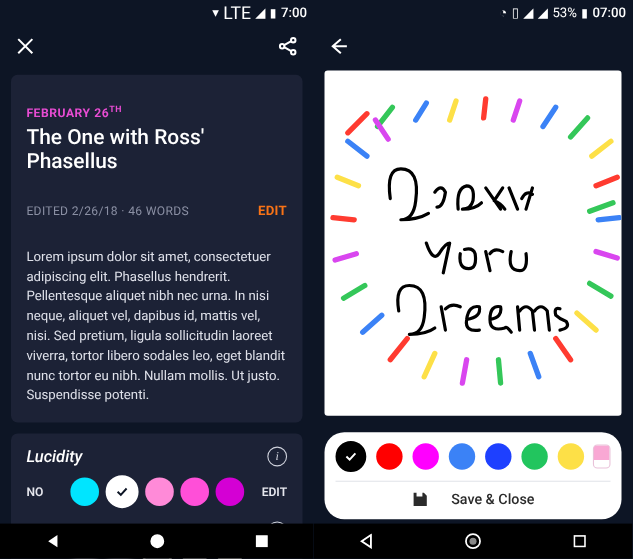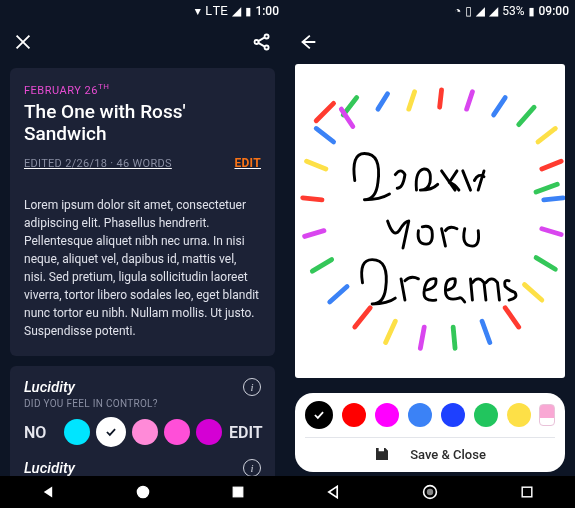--- a/index.html
+++ b/index.html
@@ -13,49 +13,49 @@
   .screen { position:relative; height:508px; overflow:hidden; }
   .screen.left { width:285px; }
   .screen.right { width:290px; }
 
   
   .status-bar {
     height:22px;
     display:flex; align-items:center; justify-content:flex-end;
     padding:0 6px; font-size:12px; color:#fff; gap:4px;
   }
-  .status-bar .tri { font-size:13px;font-family:Liberation Mono, monospace; }
+  .status-bar .tri { font-size:16px; }
   .status-bar .batt { font-size:11px; }
   .status-bar .time { font-size:12px; font-weight:500; }
 
   
   .appbar {
     height:44px; display:flex; align-items:center; justify-content:space-between;
     padding:0 12px; color:#fff;
   }
   .appbar svg { width:22px; height:22px; stroke:#fff; fill:none; stroke-width:2; }
 
   
   .card {
     margin:2px 10px 10px 10px;
     background:#1c2236;
     border-radius:6px;
     padding:14px 14px 16px 14px;
     color:#fff;
   }
   .date-ord {
-    color:#e84cd3; font-size:11px; font-weight:400; letter-spacing:.5px;
+    color:#e84cd3; font-size:11px; font-weight:700; letter-spacing:.5px;margin-top:13px;
   }
   .date-ord sup { font-size:8px; }
   .title {
     font-size:19px; font-weight:500; margin-top:4px; line-height:1.2;
   }
   .meta-row {
     display:flex; justify-content:space-between; align-items:center;
-    margin-top:10px; font-size:11px; letter-spacing:.3px;text-decoration:underline;
+    margin-top:25px; font-size:11px; letter-spacing:.3px;
   }
   .meta { color:#8a8fa3; }
   .edit-link { color:#f97316; font-weight:700; font-size:12px; }
   .body-text {
     margin-top:26px; font-size:12px; line-height:1.5; color:#dfe1ea;
   }
 
   
   .ratings {
     margin:0 10px 10px 10px;
@@ -71,21 +71,21 @@
   .info-icon {
     width:18px; height:18px; border:1.5px solid #cfd2dc; border-radius:50%;
     display:flex; align-items:center; justify-content:center;
     font-size:11px; color:#cfd2dc; font-family:serif; font-style:italic;
   }
   .subq { color:#8a8fa3; font-size:10px; letter-spacing:.3px; margin-top:2px; }
   .scale-row {
     display:flex; align-items:center; justify-content:space-between;
     margin:8px 0 12px 0;
   }
-  .scale-label { font-size:16px; font-weight:600; color:#e6e7ee; width:32px; }
+  .scale-label { font-size:11px; font-weight:600; color:#e6e7ee; width:32px; }
   .scale-label.r { text-align:right; }
   .swatches { display:flex; gap:6px; align-items:center; }
   .swatch {
     width:26px; height:26px; border-radius:50%;
   }
   .swatch.selected {
     position:relative; width:30px; height:30px;
     border:2px solid #fff; display:flex; align-items:center; justify-content:center;
   }
   .swatch .check {
@@ -140,21 +140,21 @@
 </head>
 <body>
 
 <div class="screen left">
 
   <div class="status-bar">
     <span>▾</span>
     <span class="tri">LTE</span>
     <span>◢</span>
     <span class="batt">▮</span>
-    <span class="time">1:00</span>
+    <span class="time">7:00</span>
   </div>
 
   <div class="appbar">
     <span>
       <svg viewBox="0 0 24 24">
           <path d="M5 5 L19 19 M19 5 L5 19"></path>
         </svg>
     </span>
     <span>
       <svg viewBox="0 0 24 24">
@@ -163,35 +163,34 @@
           <circle cx="17" cy="18" r="2.2"></circle>
           <path d="M8 11 L15 7 M8 13 L15 17"></path>
         </svg>
     </span>
   </div>
 
   <div class="card">
     <div class="date-ord">
       <span>FEBRUARY 26</span><sup>TH</sup>
     </div>
-    <div class="title">The One with Ross' Sandwich</div>
+    <div class="title">The One with Ross' Phasellus</div>
     <div class="meta-row">
       <span class="meta">EDITED 2/26/18 · 46 WORDS</span>
       <span class="edit-link">EDIT</span>
     </div>
     <div class="body-text">Lorem ipsum dolor sit amet, consectetuer adipiscing elit. Phasellus hendrerit. Pellentesque aliquet nibh nec urna. In nisi neque, aliquet vel, dapibus id, mattis vel, nisi. Sed pretium, ligula sollicitudin laoreet viverra, tortor libero sodales leo, eget blandit nunc tortor eu nibh. Nullam mollis. Ut justo. Suspendisse potenti.</div>
   </div>
 
   <div class="ratings">
 
     <div class="row-head">
       <h4>Lucidity</h4>
       <span class="info-icon">i</span>
     </div>
-    <div class="subq">DID YOU FEEL IN CONTROL?</div>
     <div class="scale-row">
       <span class="scale-label">NO</span>
       <div class="swatches" id="lucidity-swatches">
           <div class="swatch" style="background: rgb(0, 229, 255);"></div>
           <div class="swatch selected" style="background: rgb(255, 255, 255);">
             <div class="check">
               <svg viewBox="0 0 24 24">
                 <path d="M5 12 L10 17 L19 7" stroke="#0d1525"></path>
               </svg>
             </div>
@@ -248,21 +247,21 @@
 
 <div class="screen right">
 
   <div class="status-bar">
     <span>◔</span>
     <span>▯</span>
     <span>◢</span>
     <span>◢</span>
     <span>53%</span>
     <span class="batt">▮</span>
-    <span class="time">09:00</span>
+    <span class="time">07:00</span>
   </div>
 
   <div class="appbar">
     <span>
       <svg viewBox="0 0 24 24">
           <path d="M14 5 L6 12 L14 19 M6 12 H20"></path>
         </svg>
     </span>
     <span></span>
   </div>

